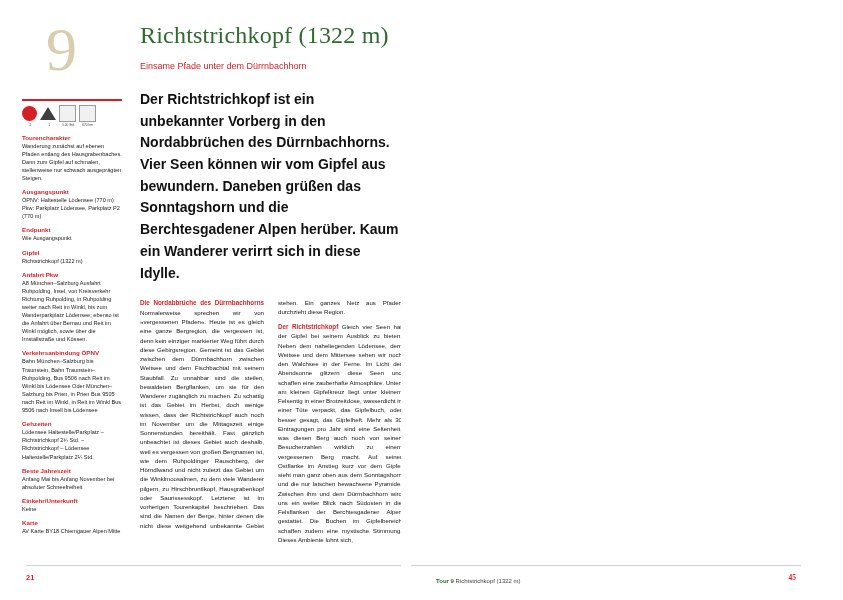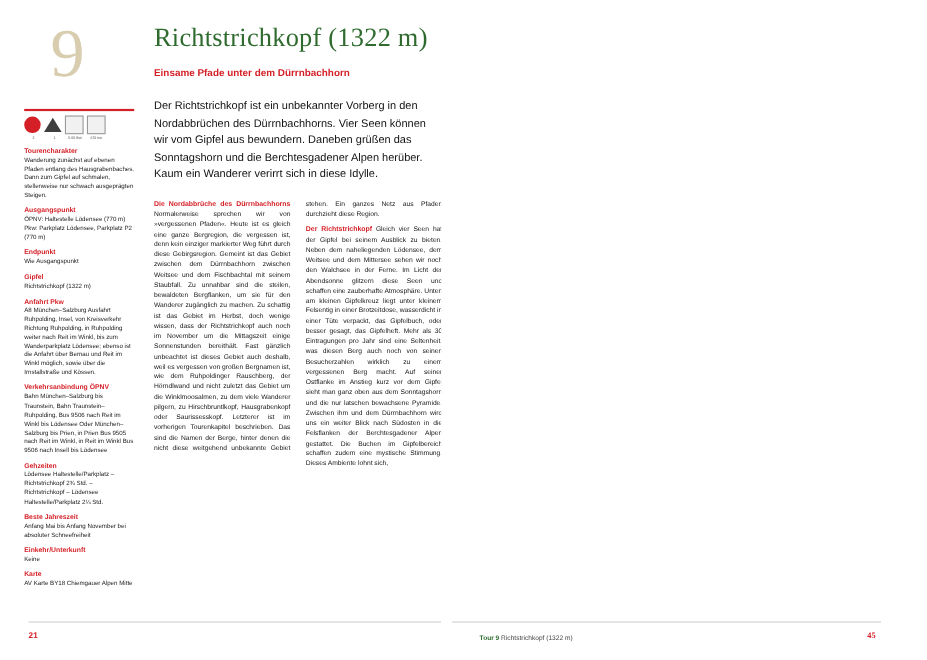--- a/index.html
+++ b/index.html
@@ -50,24 +50,24 @@
   }
 
   .content{
     position:absolute;left:140px;top:22px;width:262px;
   }
   .tour-title{
     font-family:"Liberation Serif", serif;
     font-size:24px;color:#2f6b2f;font-weight:400;letter-spacing:.2px;margin:0 0 12px 0;
   }
   .tour-sub{
-    font-size:9px;color:#d41f26;font-weight:bold;margin:0 0 18px 0;
+    font-size:9px;color:#d41f26;font-weight:normal;margin:0 0 18px 0;
   }
   .lead{
-    font-size:10px;line-height:1.55;font-weight:normal;color:#111;margin:0 0 14px 0;
+    font-size:14px;line-height:1.55;font-weight:bold;color:#111;margin:0 0 14px 0;
   }
   .cols{
     column-count:2;column-gap:14px;font-size:6.1px;line-height:1.52;text-align:justify;
     color:#161616;
   }
   .cols p{margin:0 0 5px 0;}
   .subhead{
     color:#2f6b2f;font-weight:bold;font-size:6.3px;
   }
   .subhead.red{color:#d41f26;}

